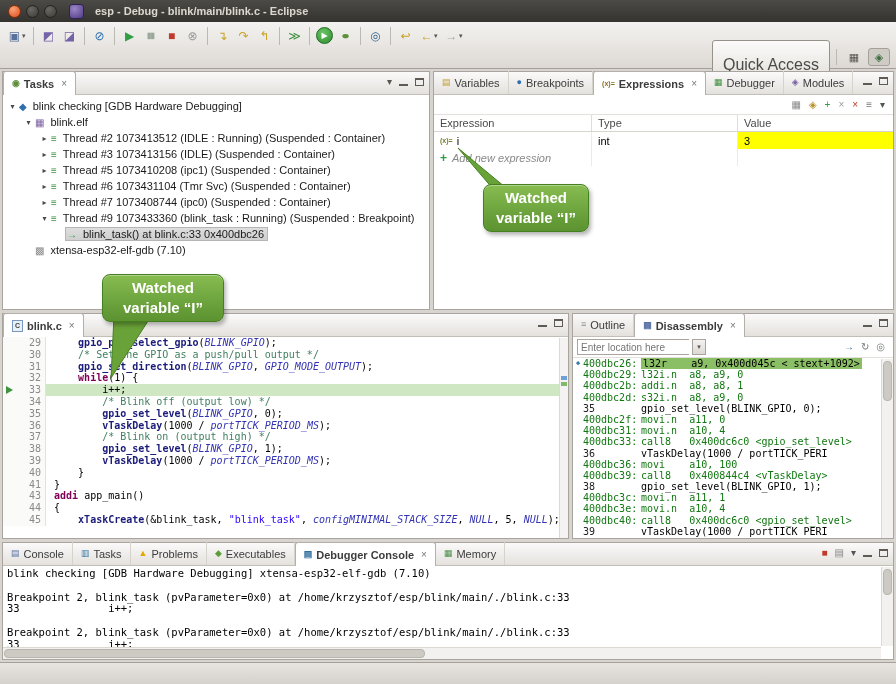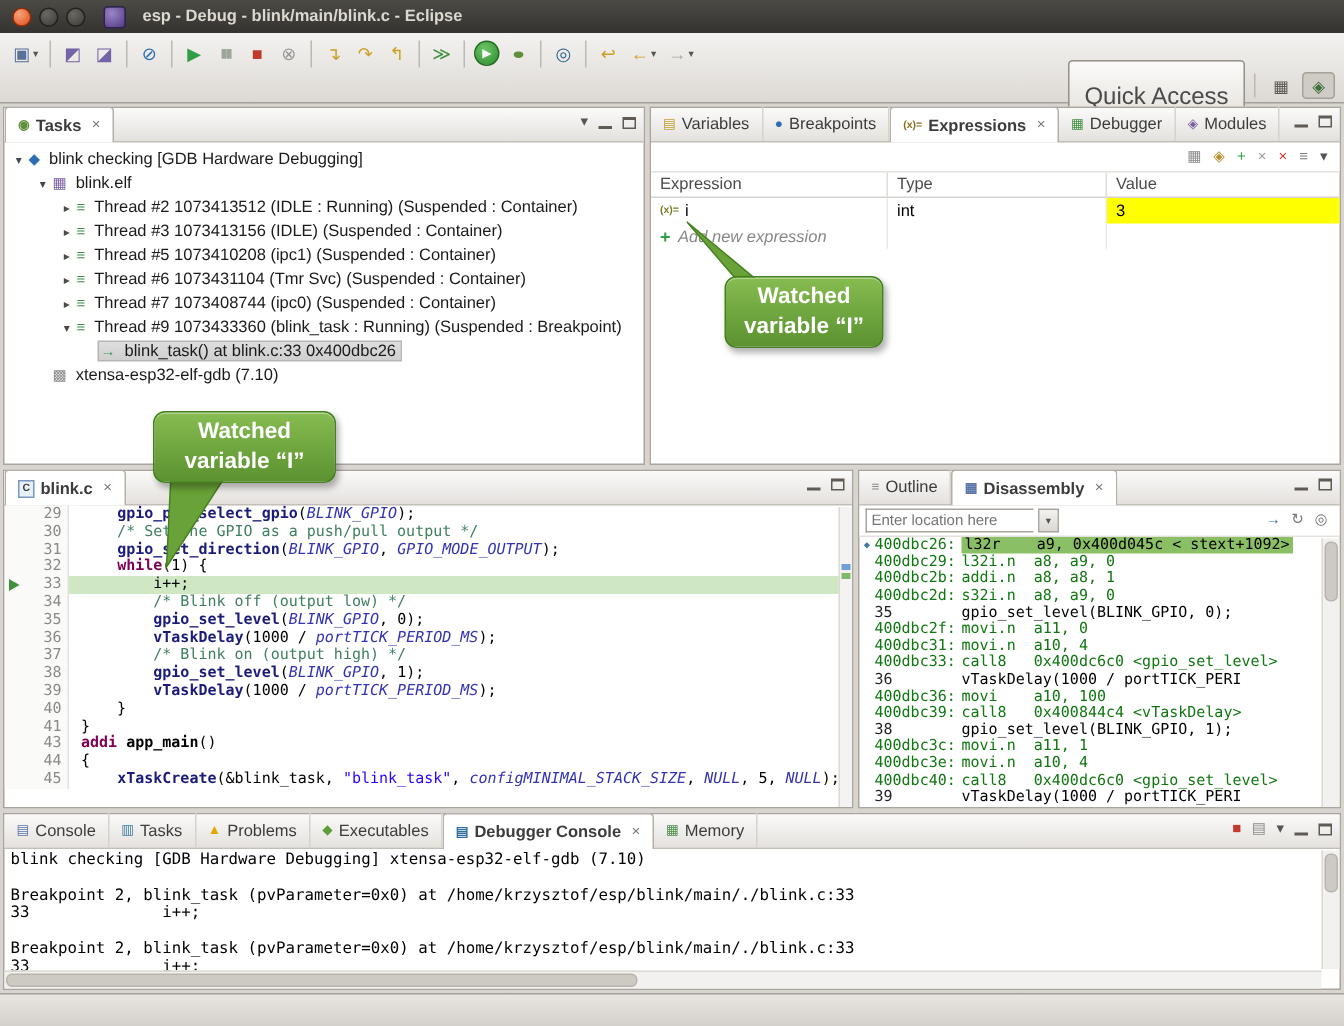--- a/index.html
+++ b/index.html
@@ -90,21 +90,21 @@
   .eline{display:flex;height:11.8px;white-space:pre;}
   .emargin{width:13px;flex:0 0 auto;position:relative;background:#fafaf8;}
   .enum{width:30px;flex:0 0 auto;text-align:right;color:#8a8a8a;padding-right:4px;background:#fafaf8;border-right:1px solid #e4e2de;}
   .efold{width:8px;flex:0 0 auto;background:#fff;}
   .etext{flex:1;}
   .eline.cur .etext,.eline.cur .efold{background:#cfe7c3;}
   .ip-arrow{position:absolute;left:3px;top:2px;width:0;height:0;border-left:7px solid #3f9140;
     border-top:4px solid transparent;border-bottom:4px solid transparent;}
   .tok-p{color:#000;} .tok-k{color:#7f0055;font-weight:bold;} .tok-c{color:#3f7f5f;}
   .tok-s{color:#2a00ff;} .tok-m{color:#3333b3;font-style:italic;} .tok-f{color:#1b1b7a;font-weight:bold;}
-  .tok-d{color:#000;font-weight:bold;}
+  .tok-d{color:#000;font-weight:normal;}
   .overview-ruler{position:absolute;right:0;top:24px;bottom:0;width:9px;background:#f4f3f1;border-left:1px solid #dcd9d4;}
   .ov-mark{position:absolute;left:1px;width:6px;height:4px;}
 
   
   .ds-loc{height:21px;display:flex;align-items:center;gap:3px;padding:0 4px;border-bottom:1px solid #e4e1dd;background:#fff;}
   .ds-input{width:112px;height:16px;font-family:"Liberation Sans",sans-serif;font-size:10px;color:#555;
     border:1px solid #a9a49d;border-right:none;padding:0 3px;}
   .ds-combo{width:14px;height:16px;border:1px solid #a9a49d;background:linear-gradient(#f4f2f0,#dcd9d4);
     font-size:7px;display:flex;align-items:center;justify-content:center;color:#555;}
   .ds-tools{margin-left:auto;display:flex;gap:7px;align-items:center;padding-right:4px;}

